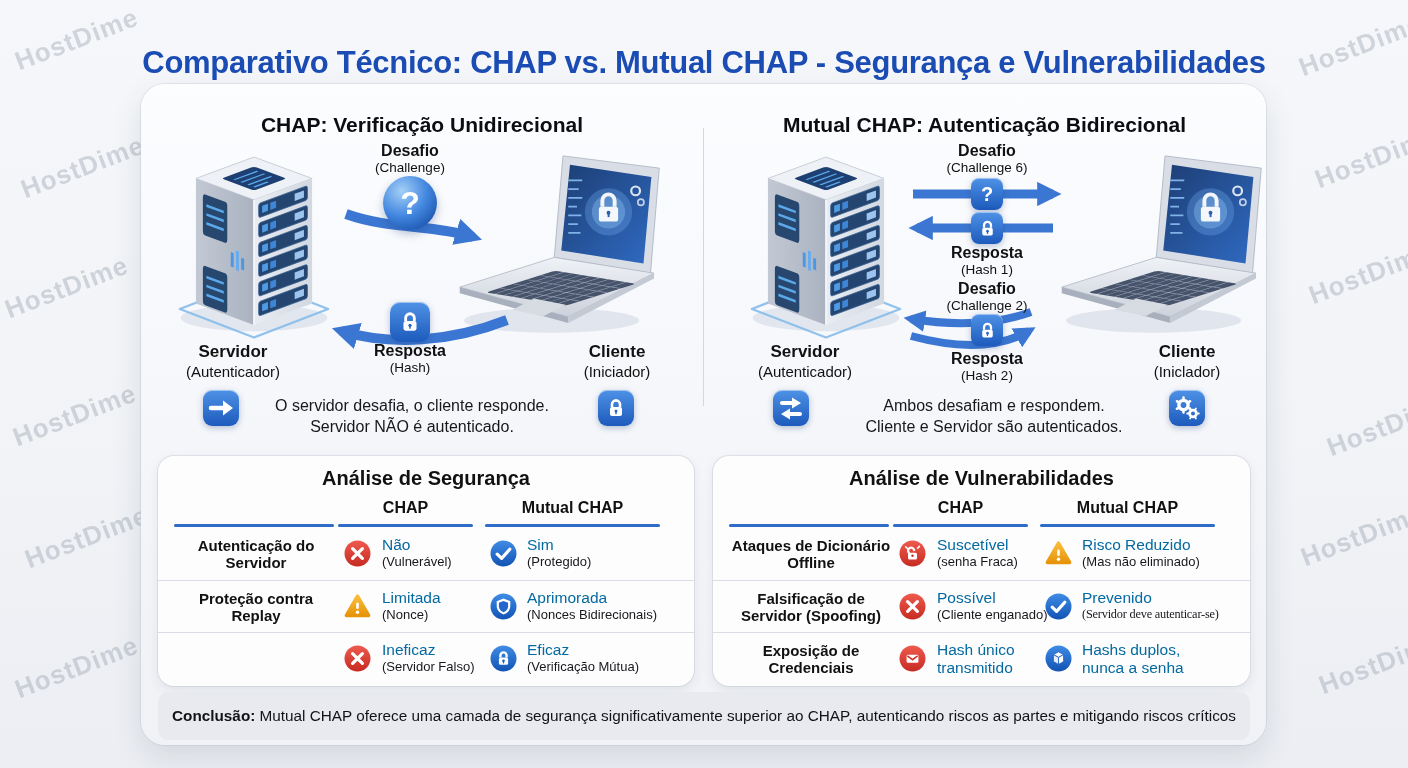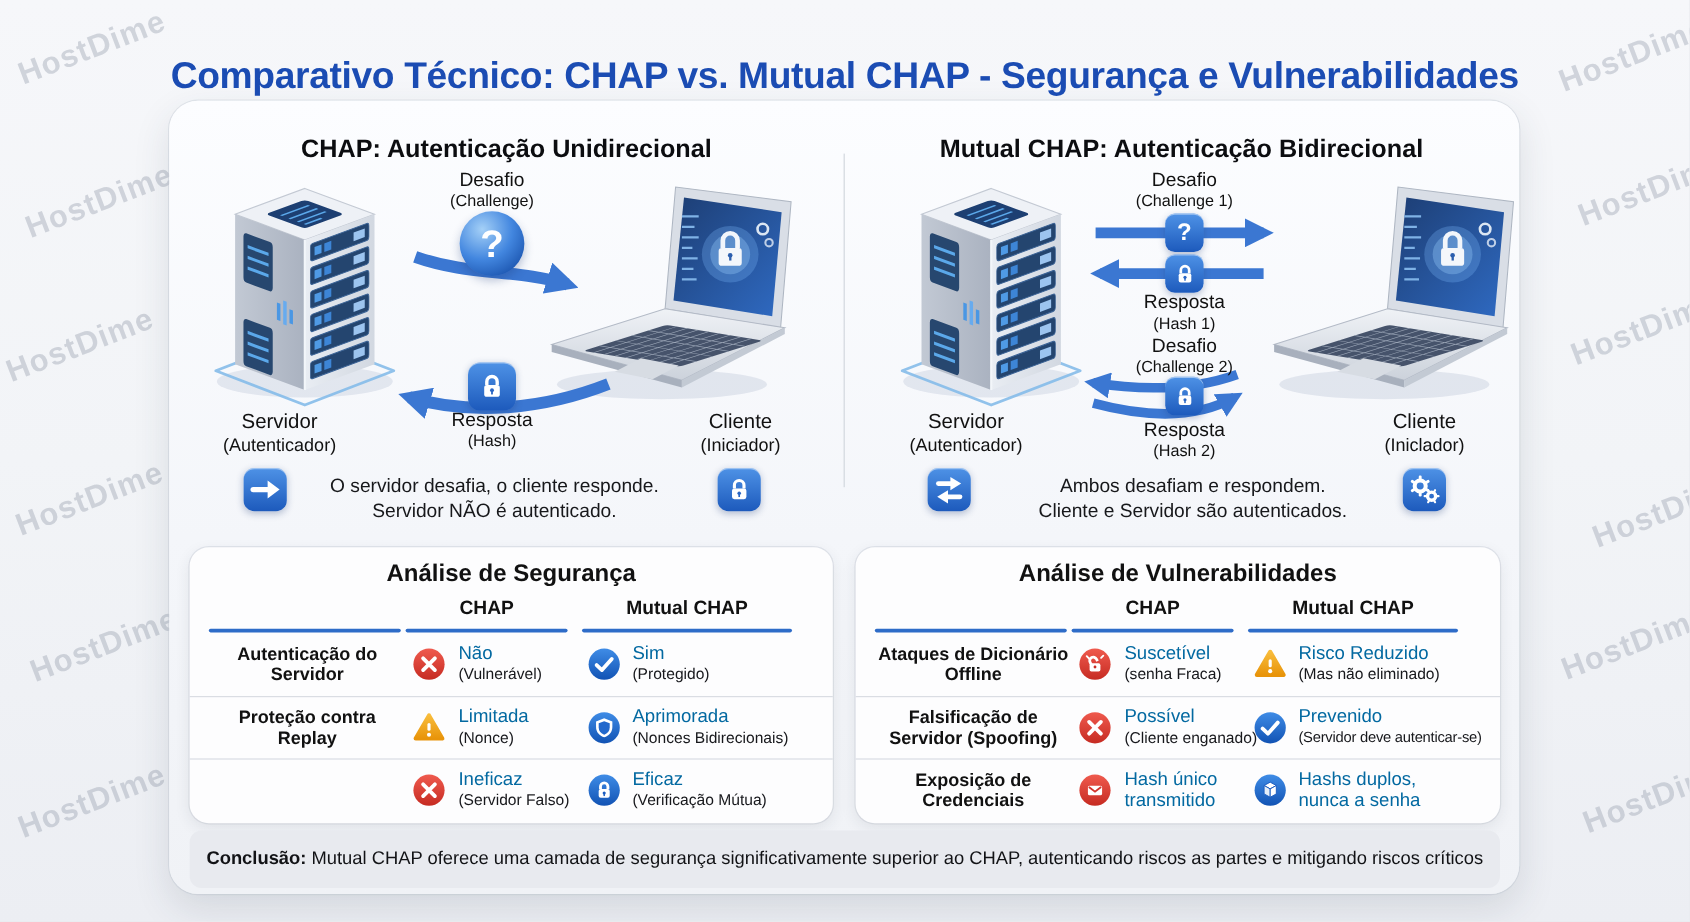--- a/index.html
+++ b/index.html
@@ -20,23 +20,23 @@
   
   .board{position:absolute;left:141px;top:84px;width:1125px;height:661px;border-radius:24px;
     background:linear-gradient(180deg,#fcfdff 0%,#f4f6fa 55%,#f0f2f6 100%);
     box-shadow:0 12px 30px rgba(50,60,80,.13),0 0 0 1px rgba(205,210,220,.45);z-index:1;}
   .vdivider{position:absolute;left:562px;top:44px;width:1px;height:278px;background:#d3d7de;}
   .ph{position:absolute;top:12px;font-size:21px;font-weight:700;color:#0c0d10;text-align:center;}
   .ph.l{left:0;width:562px}.ph.r{left:562px;width:563px}
   .illus{position:absolute;}
   .flowsvg{position:absolute;left:0;top:0;width:1125px;height:360px;pointer-events:none;}
   .flabel{position:absolute;width:150px;text-align:center;line-height:1.12;}
-  .fl1{font-size:16px;font-weight:400}.fl2{font-size:13.5px;}
+  .fl1{font-size:16px;font-weight:700}.fl2{font-size:13.5px;}
   .entlabel{position:absolute;width:180px;text-align:center;line-height:1.22;}
-  .el1{font-size:17px;font-weight:400}.el2{font-size:15px;}
+  .el1{font-size:17px;font-weight:700}.el2{font-size:15px;}
   
   .sphere{position:absolute;width:54px;height:54px;border-radius:50%;
     background:radial-gradient(circle at 35% 28%,#a4d0f7 0%,#4286df 48%,#1a53ad 85%);
     box-shadow:0 4px 8px rgba(30,60,120,.3);display:flex;align-items:center;justify-content:center;
     color:#fff;font-size:32px;font-weight:700;}
   .bsq{position:absolute;display:flex;align-items:center;justify-content:center;
     background:linear-gradient(180deg,#4e92e6,#1d5abc);color:#fff;font-weight:700;
     box-shadow:inset 0 1px 0 rgba(255,255,255,.45),0 2px 6px rgba(30,60,120,.3);}
   .sq40{width:40px;height:40px;border-radius:10px;}
   .sq32{width:32px;height:32px;border-radius:8px;font-size:20px;}
@@ -50,21 +50,21 @@
   .tuline{position:absolute;top:68px;height:2.5px;background:#2e6cc8;border-radius:2px;}
   .trows{position:absolute;left:0;top:72px;width:100%;}
   .trow{position:relative;height:52px;box-sizing:border-box;}
   .trow + .trow{border-top:1px solid #dadde3;}
   .tlabel{position:absolute;left:15px;top:50%;transform:translateY(-50%);width:166px;
     font-size:15px;font-weight:700;line-height:1.15;text-align:center;}
   .ticon{position:absolute;top:12px;width:27px;height:27px;}
   .ttext{position:absolute;top:8px;line-height:1.18;}
   .tval{font-size:15.5px;color:#0369a1;}
   .tsub{font-size:13px;color:#17181c;white-space:nowrap;}
-  .tight{font-size:12.3px;letter-spacing:-.2px;}
+  .tight{font-size:12.3px;letter-spacing:-.2px;font-family:Liberation Serif, serif;}
   .ci{left:186px}.ct{left:224px}.mi{left:332px}.mt{left:369px}
   
   .conclusion{position:absolute;left:17px;top:608px;width:1092px;height:48px;border-radius:10px;
     background:#e8eaef;display:flex;flex-direction:column;align-items:center;justify-content:center;
     font-size:15.3px;line-height:1.42;color:#121316;}
   .hidden-defs{position:absolute;width:0;height:0;overflow:hidden;}
 </style>
 </head>
 <body>
 
@@ -207,21 +207,21 @@
   <span class="wm">HostDime</span>
   <span class="wm">HostDime</span>
   <span class="wm">HostDime</span>
   <span class="wm">HostDime</span>
 
   <h1 class="title">Comparativo Técnico: CHAP vs. Mutual CHAP - Segurança e Vulnerabilidades</h1>
 
   <div class="board">
     <div class="vdivider"></div>
 
-    <h2 class="ph l">CHAP: Autenticação Unidirecional</h2>
+    <h2 class="ph l">CHAP: Verificação Unidirecional</h2>
     <h2 class="ph r">Mutual CHAP: Autenticação Bidirecional</h2>
 
     <svg class="illus" style="left:28px;top:48px;width:170px;height:210px">
         <use href="#sym-server" width="100%" height="100%"></use>
       </svg>
     <svg class="illus" style="left:310px;top:70px;width:210px;height:184px">
         <use href="#sym-laptop" width="100%" height="100%"></use>
       </svg>
     <svg class="illus" style="left:600px;top:48px;width:170px;height:210px">
         <use href="#sym-server" width="100%" height="100%"></use>
@@ -275,21 +275,21 @@
       <div>Servidor NÃO é autenticado.</div>
     </div>
     <div class="bsq sq36" style="left:457px;top:306px">
       <svg width="24" height="24" viewBox="0 0 24 24">
           <use href="#sym-lock"></use>
         </svg>
     </div>
 
     <div class="flabel" style="left:771px;top:58px">
       <div class="fl1">Desafio</div>
-      <div class="fl2">(Challenge 1)</div>
+      <div class="fl2">(Challenge 6)</div>
     </div>
     <div class="bsq sq32" style="left:830px;top:94px">
         <span>?</span>
       </div>
     <div class="bsq sq32" style="left:830px;top:128px">
       <svg width="21" height="21" viewBox="0 0 24 24">
           <use href="#sym-lock"></use>
         </svg>
     </div>
     <div class="flabel" style="left:771px;top:160px">

